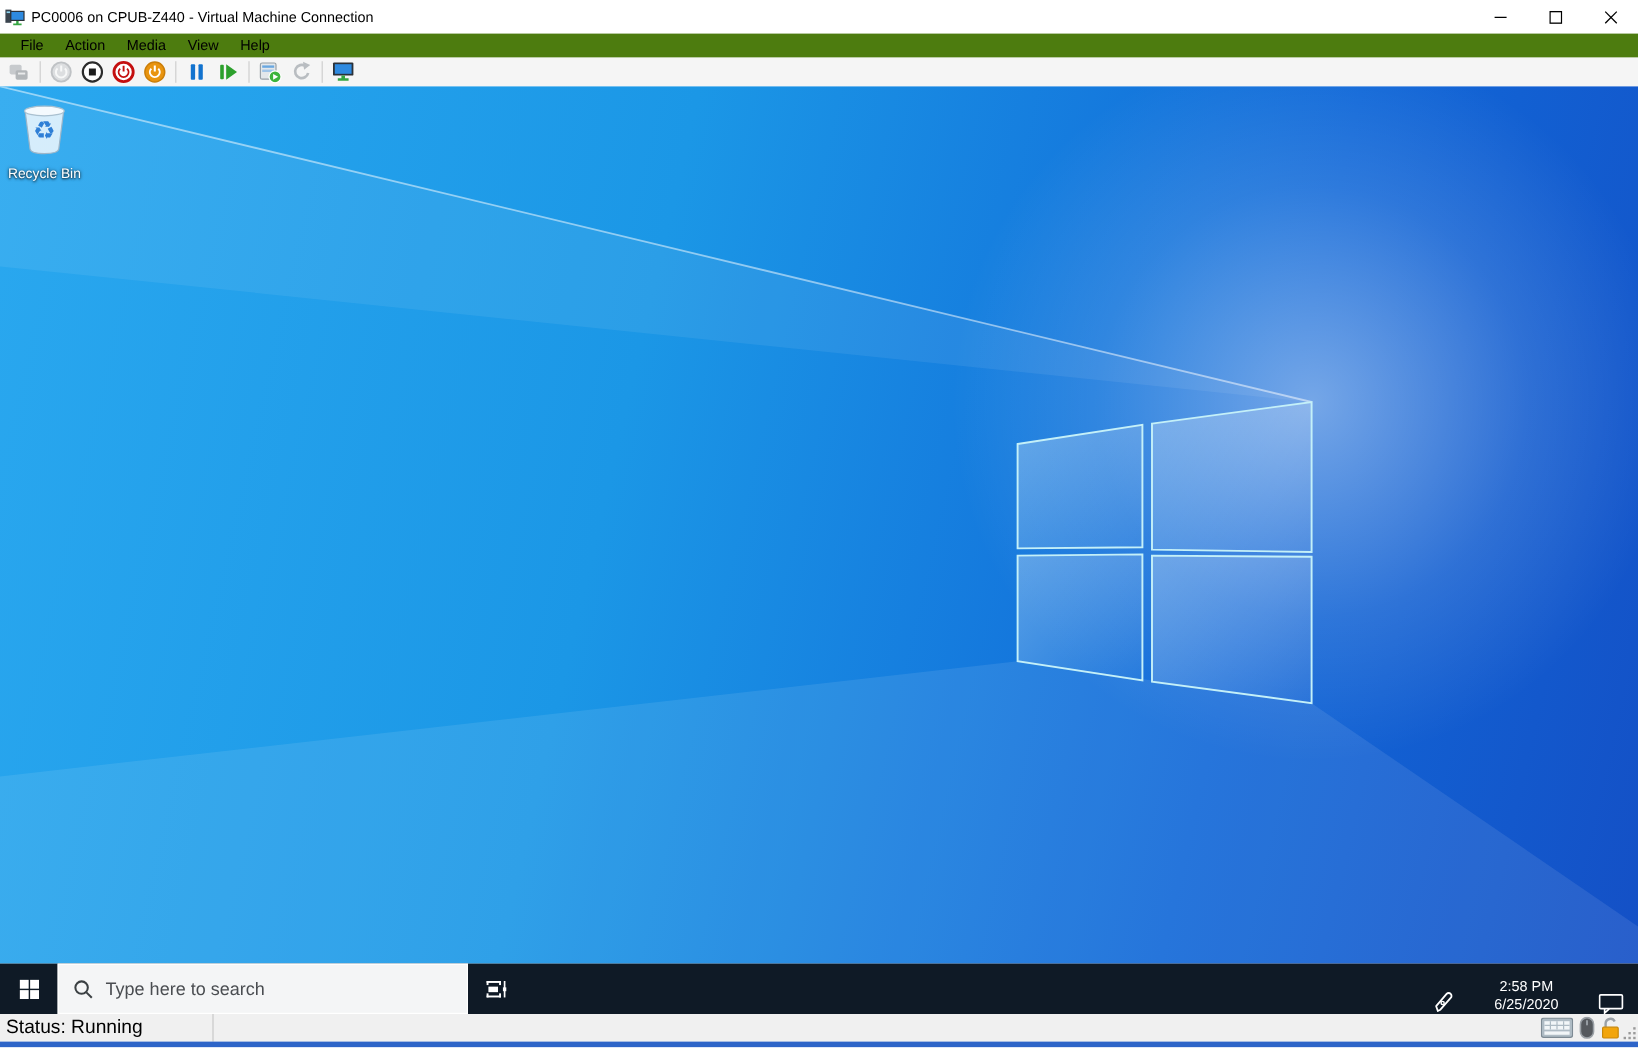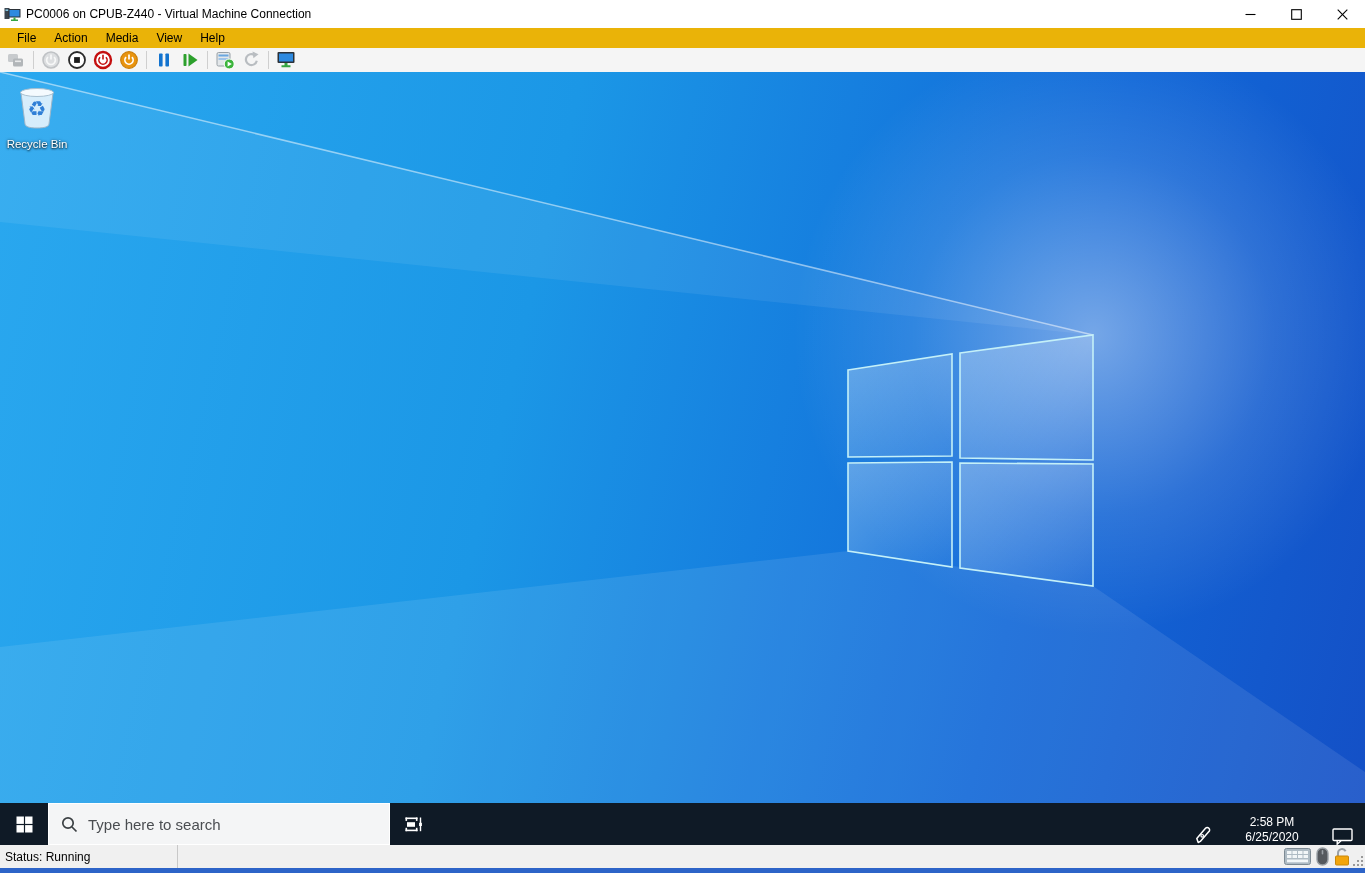--- a/index.html
+++ b/index.html
@@ -8,21 +8,21 @@
   .vm-window { position:relative; width:1365px; height:873px; background:#fff; overflow:hidden; }
 
   
   .titlebar { position:absolute; left:0; top:0; width:100%; height:28px; background:#fff; display:flex; align-items:center; }
   .titlebar .app-icon { margin:0 5px 0 4px; display:flex; }
   .titlebar .title-text { font-size:12px; color:#000; }
   .win-controls { position:absolute; right:0; top:0; height:28px; display:flex; }
   .win-btn { width:46px; height:28px; display:flex; align-items:center; justify-content:center; background:#fff; }
 
   
-  .menubar { position:absolute; left:0; top:28px; width:100%; height:20px; background:#eab308; display:flex; align-items:center; padding-left:8px; }
+  .menubar { position:absolute; left:0; top:28px; width:100%; height:20px; background:#4d7c0f; display:flex; align-items:center; padding-left:8px; }
   .menu-item { font-size:12px; color:#000; padding:2px 9px; }
 
   
   .toolbar { position:absolute; left:0; top:48px; width:100%; height:24px; background:#f5f5f5; display:flex; align-items:center; padding-left:3px; }
   .tb-btn { width:26px; height:22px; display:flex; align-items:center; justify-content:center; }
   .tb-sep { width:1px; height:18px; background:#cfcfcf; margin:0 4px; }
 
   
   .desktop { position:absolute; left:0; top:72px; width:1365px; height:731px;
     background:linear-gradient(103deg,#2aa8ef 0%, #1b97e6 38%, #1168d8 74%, #1450c6 100%); }
@@ -42,21 +42,21 @@
   .search-box input::placeholder { color:#4a4d51; opacity:1; }
   .taskview-btn { width:46px; display:flex; align-items:center; justify-content:center; }
   .tb-spacer { flex:1; }
   .tray { display:flex; align-items:flex-end; }
   .tray-pen { width:40px; display:flex; align-items:center; justify-content:center; }
   .tray-clock { width:86px; text-align:center; color:#fff; font-size:12px; line-height:15px; margin:0 6px; }
   .tray-notif { width:44px; display:flex; align-items:center; justify-content:center; }
 
   
   .statusbar { position:absolute; left:0; top:845px; width:1365px; height:23px; background:#f0f0f0; display:flex; align-items:center; }
-  .status-cell { width:178px; height:100%; display:flex; align-items:center; padding-left:5px; border-right:1px solid #c8c8c8; font-size:12px; color:#000; }
+  .status-cell { width:178px; height:100%; display:flex; align-items:center; padding-left:5px; border-right:1px solid #c8c8c8; font-size:16px; color:#000; }
   .status-tray { position:absolute; right:14px; top:0; height:23px; display:flex; align-items:center; gap:5px; }
   .grip { position:absolute; right:1px; bottom:1px; }
   .bottom-border { position:absolute; left:0; top:868px; width:1365px; height:5px; background:#2d64c8; }
 </style>
 </head>
 <body>
 
 <div class="vm-window">
 
   <div class="titlebar">

